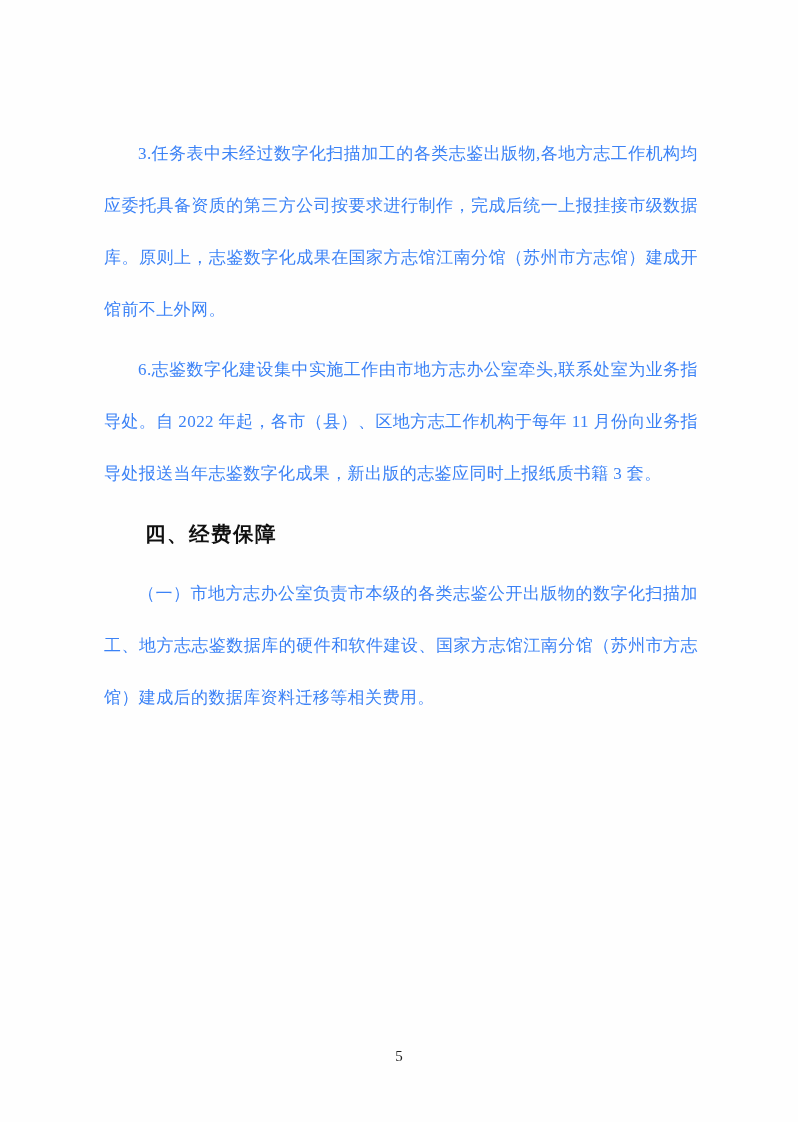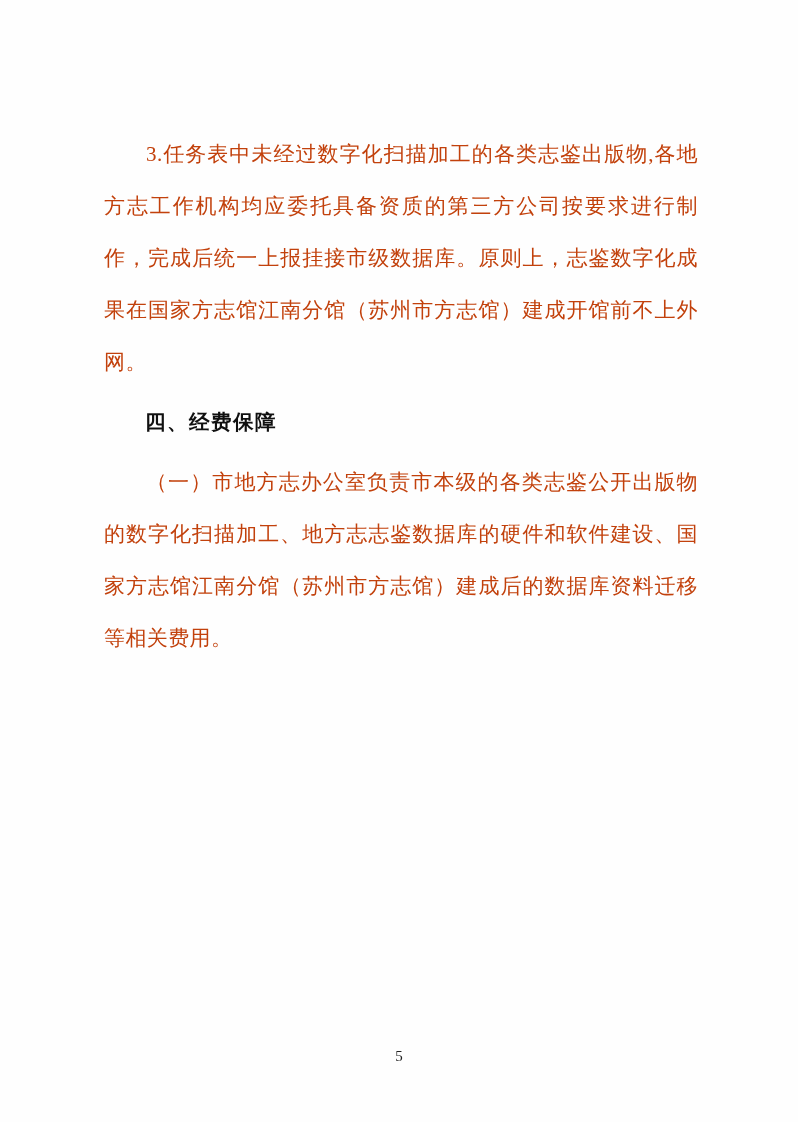--- a/index.html
+++ b/index.html
@@ -24,27 +24,27 @@
     background: #fefefe;
   }
   .content {
     position: absolute;
     top: 128px;
     left: 104px;
     width: 594px;
   }
   p.para {
     margin: 0 0 8px 0;
-    font-size: 21px;
+    font-size: 17px;
     line-height: 52px;
     text-align: justify;
     text-justify: inter-ideograph;
     text-indent: 2em;
     letter-spacing: 0.4px;
-    color: #c2410c;
+    color: #3b82f6;
     font-family: "Liberation Serif", "DejaVu Serif", serif;
   }
   p.heading {
     margin: 0 0 8px 0;
     font-size: 20.5px;
     line-height: 52px;
     text-indent: 2em;
     font-weight: bold;
     letter-spacing: 1.5px;
     color: #101010;
@@ -60,18 +60,19 @@
     color: #222;
     font-family: "Liberation Serif", "DejaVu Serif", serif;
   }
 </style>
 </head>
 <body>
 
 <div class="page">
   <div class="content">
     <p class="para">3.任务表中未经过数字化扫描加工的各类志鉴出版物,各地方志工作机构均应委托具备资质的第三方公司按要求进行制作，完成后统一上报挂接市级数据库。原则上，志鉴数字化成果在国家方志馆江南分馆（苏州市方志馆）建成开馆前不上外网。</p>
+    <p class="para">6.志鉴数字化建设集中实施工作由市地方志办公室牵头,联系处室为业务指导处。自 2022 年起，各市（县）、区地方志工作机构于每年 11 月份向业务指导处报送当年志鉴数字化成果，新出版的志鉴应同时上报纸质书籍 3 套。</p>
     <p class="heading">四、经费保障</p>
     <p class="para">（一）市地方志办公室负责市本级的各类志鉴公开出版物的数字化扫描加工、地方志志鉴数据库的硬件和软件建设、国家方志馆江南分馆（苏州市方志馆）建成后的数据库资料迁移等相关费用。</p>
 
   </div>
   <div class="pagenum">5</div>
 </div>
 
 </body></html>

